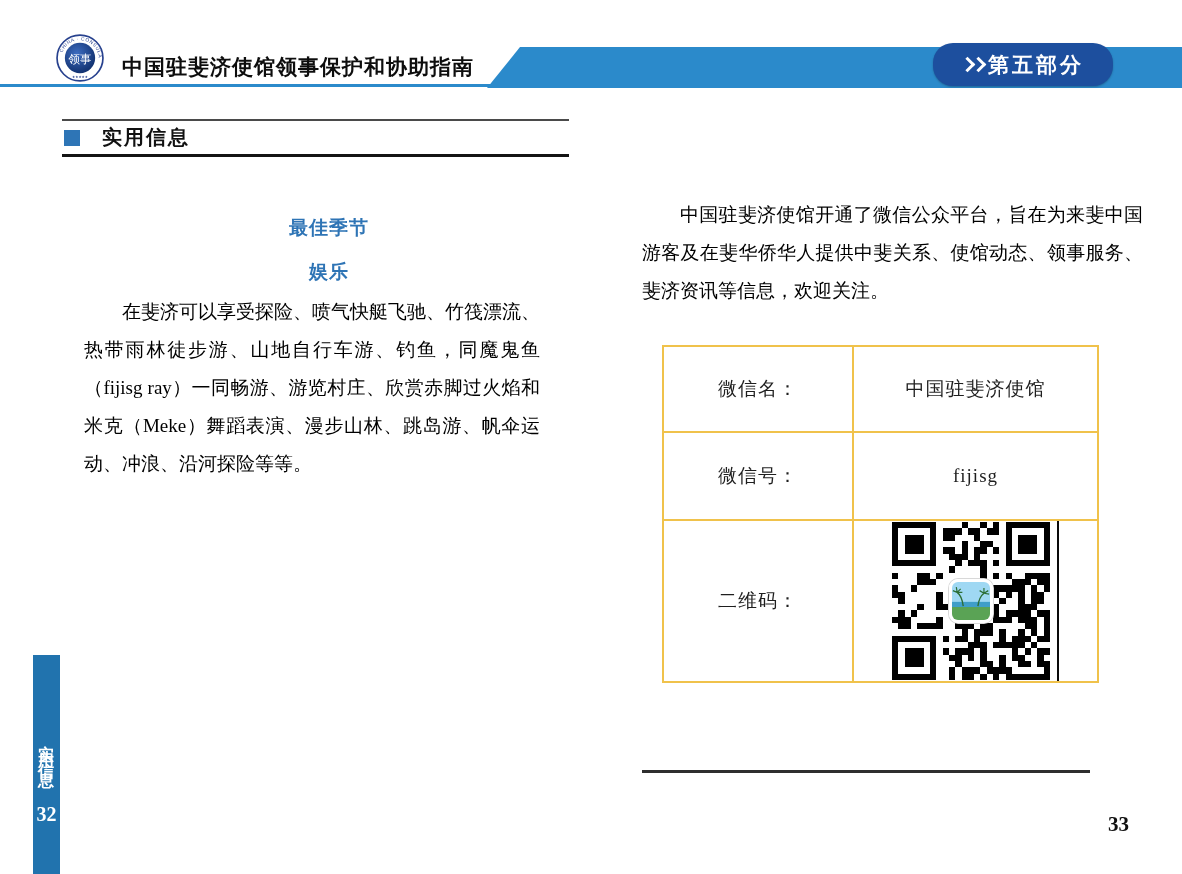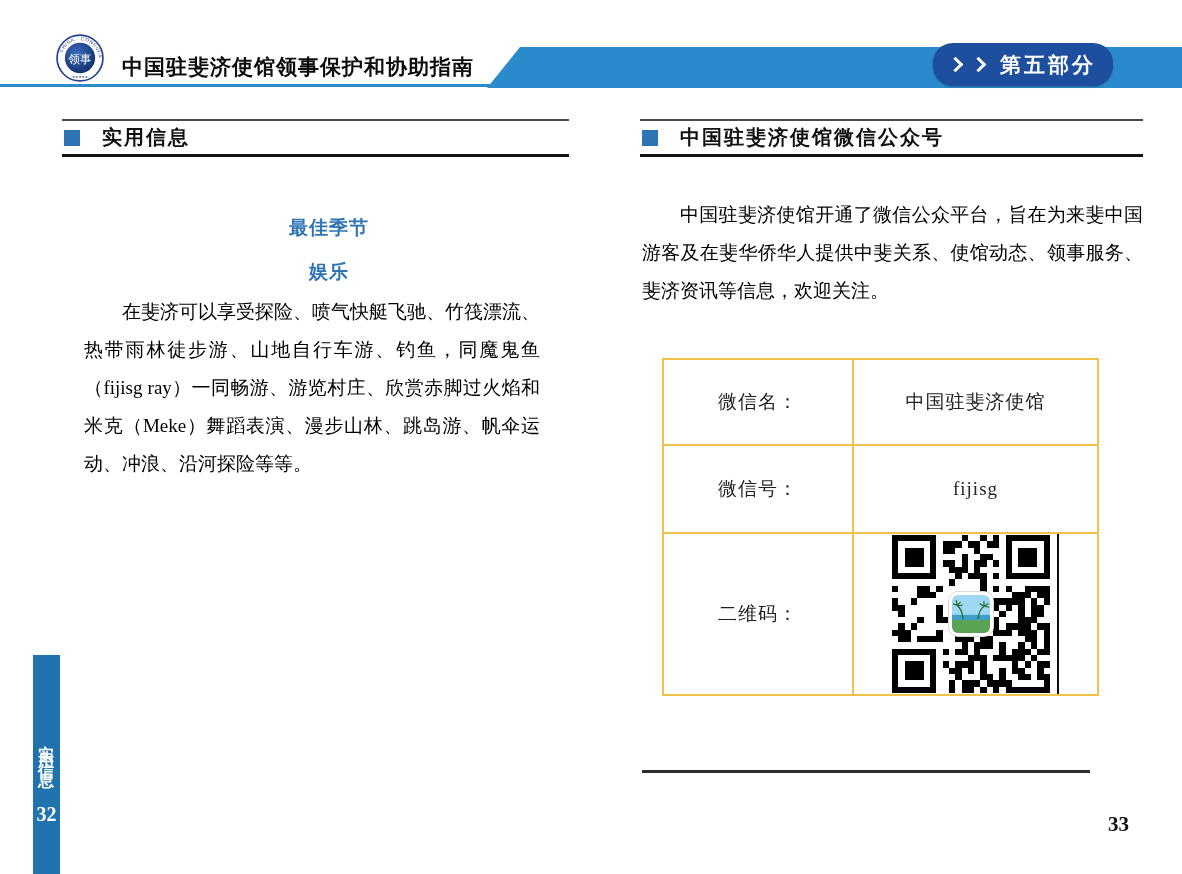--- a/index.html
+++ b/index.html
@@ -24,21 +24,21 @@
     font-weight:700;font-size:21px;letter-spacing:1px;color:#0d0d0d;
   }
   .band-thin{position:absolute;left:0;top:84px;width:506px;height:3px;background:var(--band-blue);}
   .band{
     position:absolute;left:487px;top:47px;width:695px;height:41px;background:var(--band-blue);
     clip-path:polygon(33px 0,100% 0,100% 100%,0 100%);
   }
   .part-badge{
     position:absolute;left:933px;top:43px;width:180px;height:43px;
     background:var(--badge-blue);border-radius:20px;
-    display:flex;align-items:center;justify-content:center;gap:12px;
+    display:flex;align-items:center;justify-content:center;
     box-shadow:0 1px 2px rgba(0,0,0,.25);
   }
   .chev{width:11px;height:11px;border-top:3px solid #fff;border-right:3px solid #fff;
     transform:rotate(45deg);flex:0 0 auto;}
   .part-badge .lbl{
     color:#fff;font-family:"Liberation Sans","DejaVu Sans",sans-serif;
     font-weight:700;font-size:21px;letter-spacing:3px;margin-left:4px;
   }
   
   .section-head{
@@ -55,21 +55,21 @@
   .subhead{
     font-size:19px;font-weight:700;color:var(--subhead-blue);
     margin:18px 0 8px 34px;letter-spacing:1px;text-align:center;
   }
   .para{
     font-size:19px;line-height:38px;text-align:justify;text-justify:inter-character;
     text-indent:2em;color:#000000;margin-bottom:10px;
   }
   
   .wechat-table{
-    position:absolute;left:662px;top:358px;width:437px;border-collapse:collapse;
+    position:absolute;left:662px;top:345px;width:437px;border-collapse:collapse;
   }
   .wechat-table td{
     border:2.5px solid var(--table-gold);text-align:center;vertical-align:middle;
     font-size:19px;color:#1f1f1f;letter-spacing:1px;
   }
   .wechat-table .c-label{width:190px;}
   .row-1{height:86px;}
   .row-2{height:88px;}
   .row-3{height:155px;}
   .val-latin{font-size:20px;letter-spacing:0;}
@@ -144,24 +144,20 @@
     <div class="subhead">最佳季节</div>
     <div class="subhead">娱乐</div>
     <p class="para">在斐济可以享受探险、喷气快艇飞驰、竹筏漂流、热带雨林徒步游、山地自行车游、钓鱼，同魔鬼鱼（fijisg ray）一同畅游、游览村庄、欣赏赤脚过火焰和米克（Meke）舞蹈表演、漫步山林、跳岛游、帆伞运动、冲浪、沿河探险等等。</p>
   </div>
 
   <div class="side-tab">
     <div class="side-label">实用信息</div>
     <div class="pg-left">32</div>
   </div>
 
-  <div class="section-head head-right">
-    <span class="bullet"></span>
-    <span class="stitle">中国驻斐济使馆微信公众号</span>
-  </div>
 
   <div class="right-content">
     <p class="para">中国驻斐济使馆开通了微信公众平台，旨在为来斐中国游客及在斐华侨华人提供中斐关系、使馆动态、领事服务、斐济资讯等信息，欢迎关注。</p>
   </div>
 
   <table class="wechat-table">
     <tbody>
         <tr class="row-1">
       <td class="c-label">微信名：</td>
       <td>中国驻斐济使馆</td>

